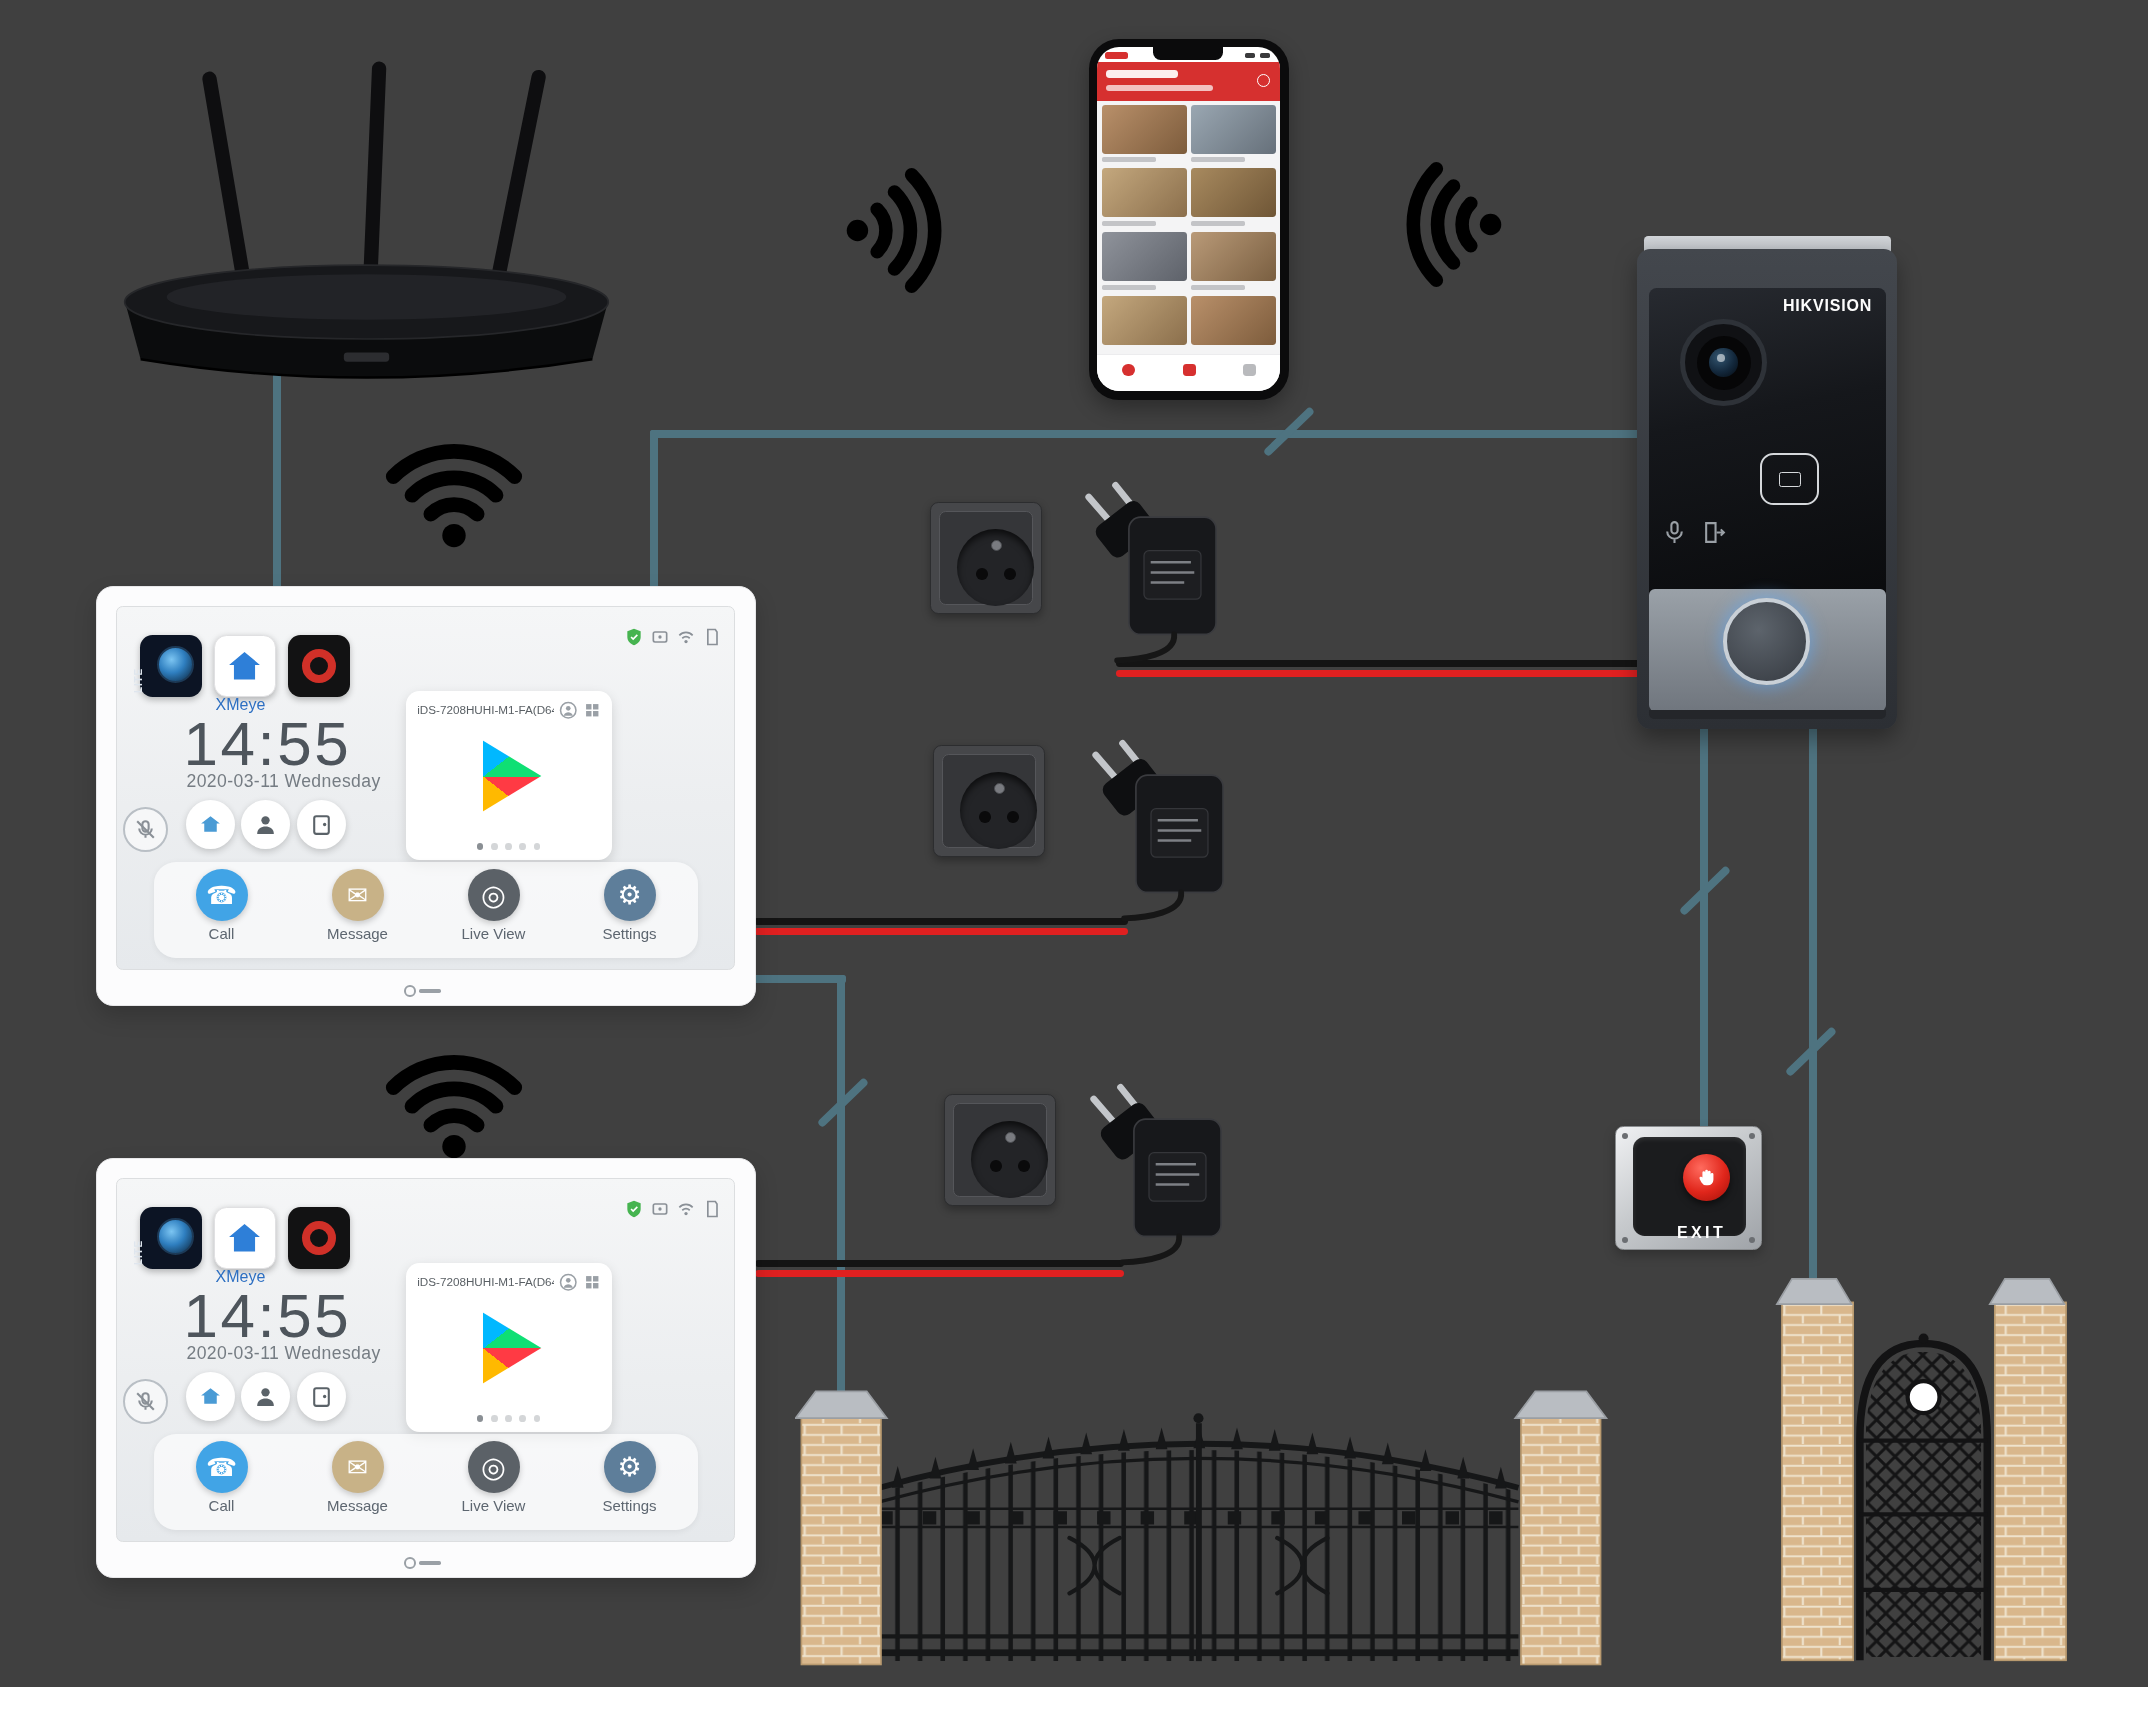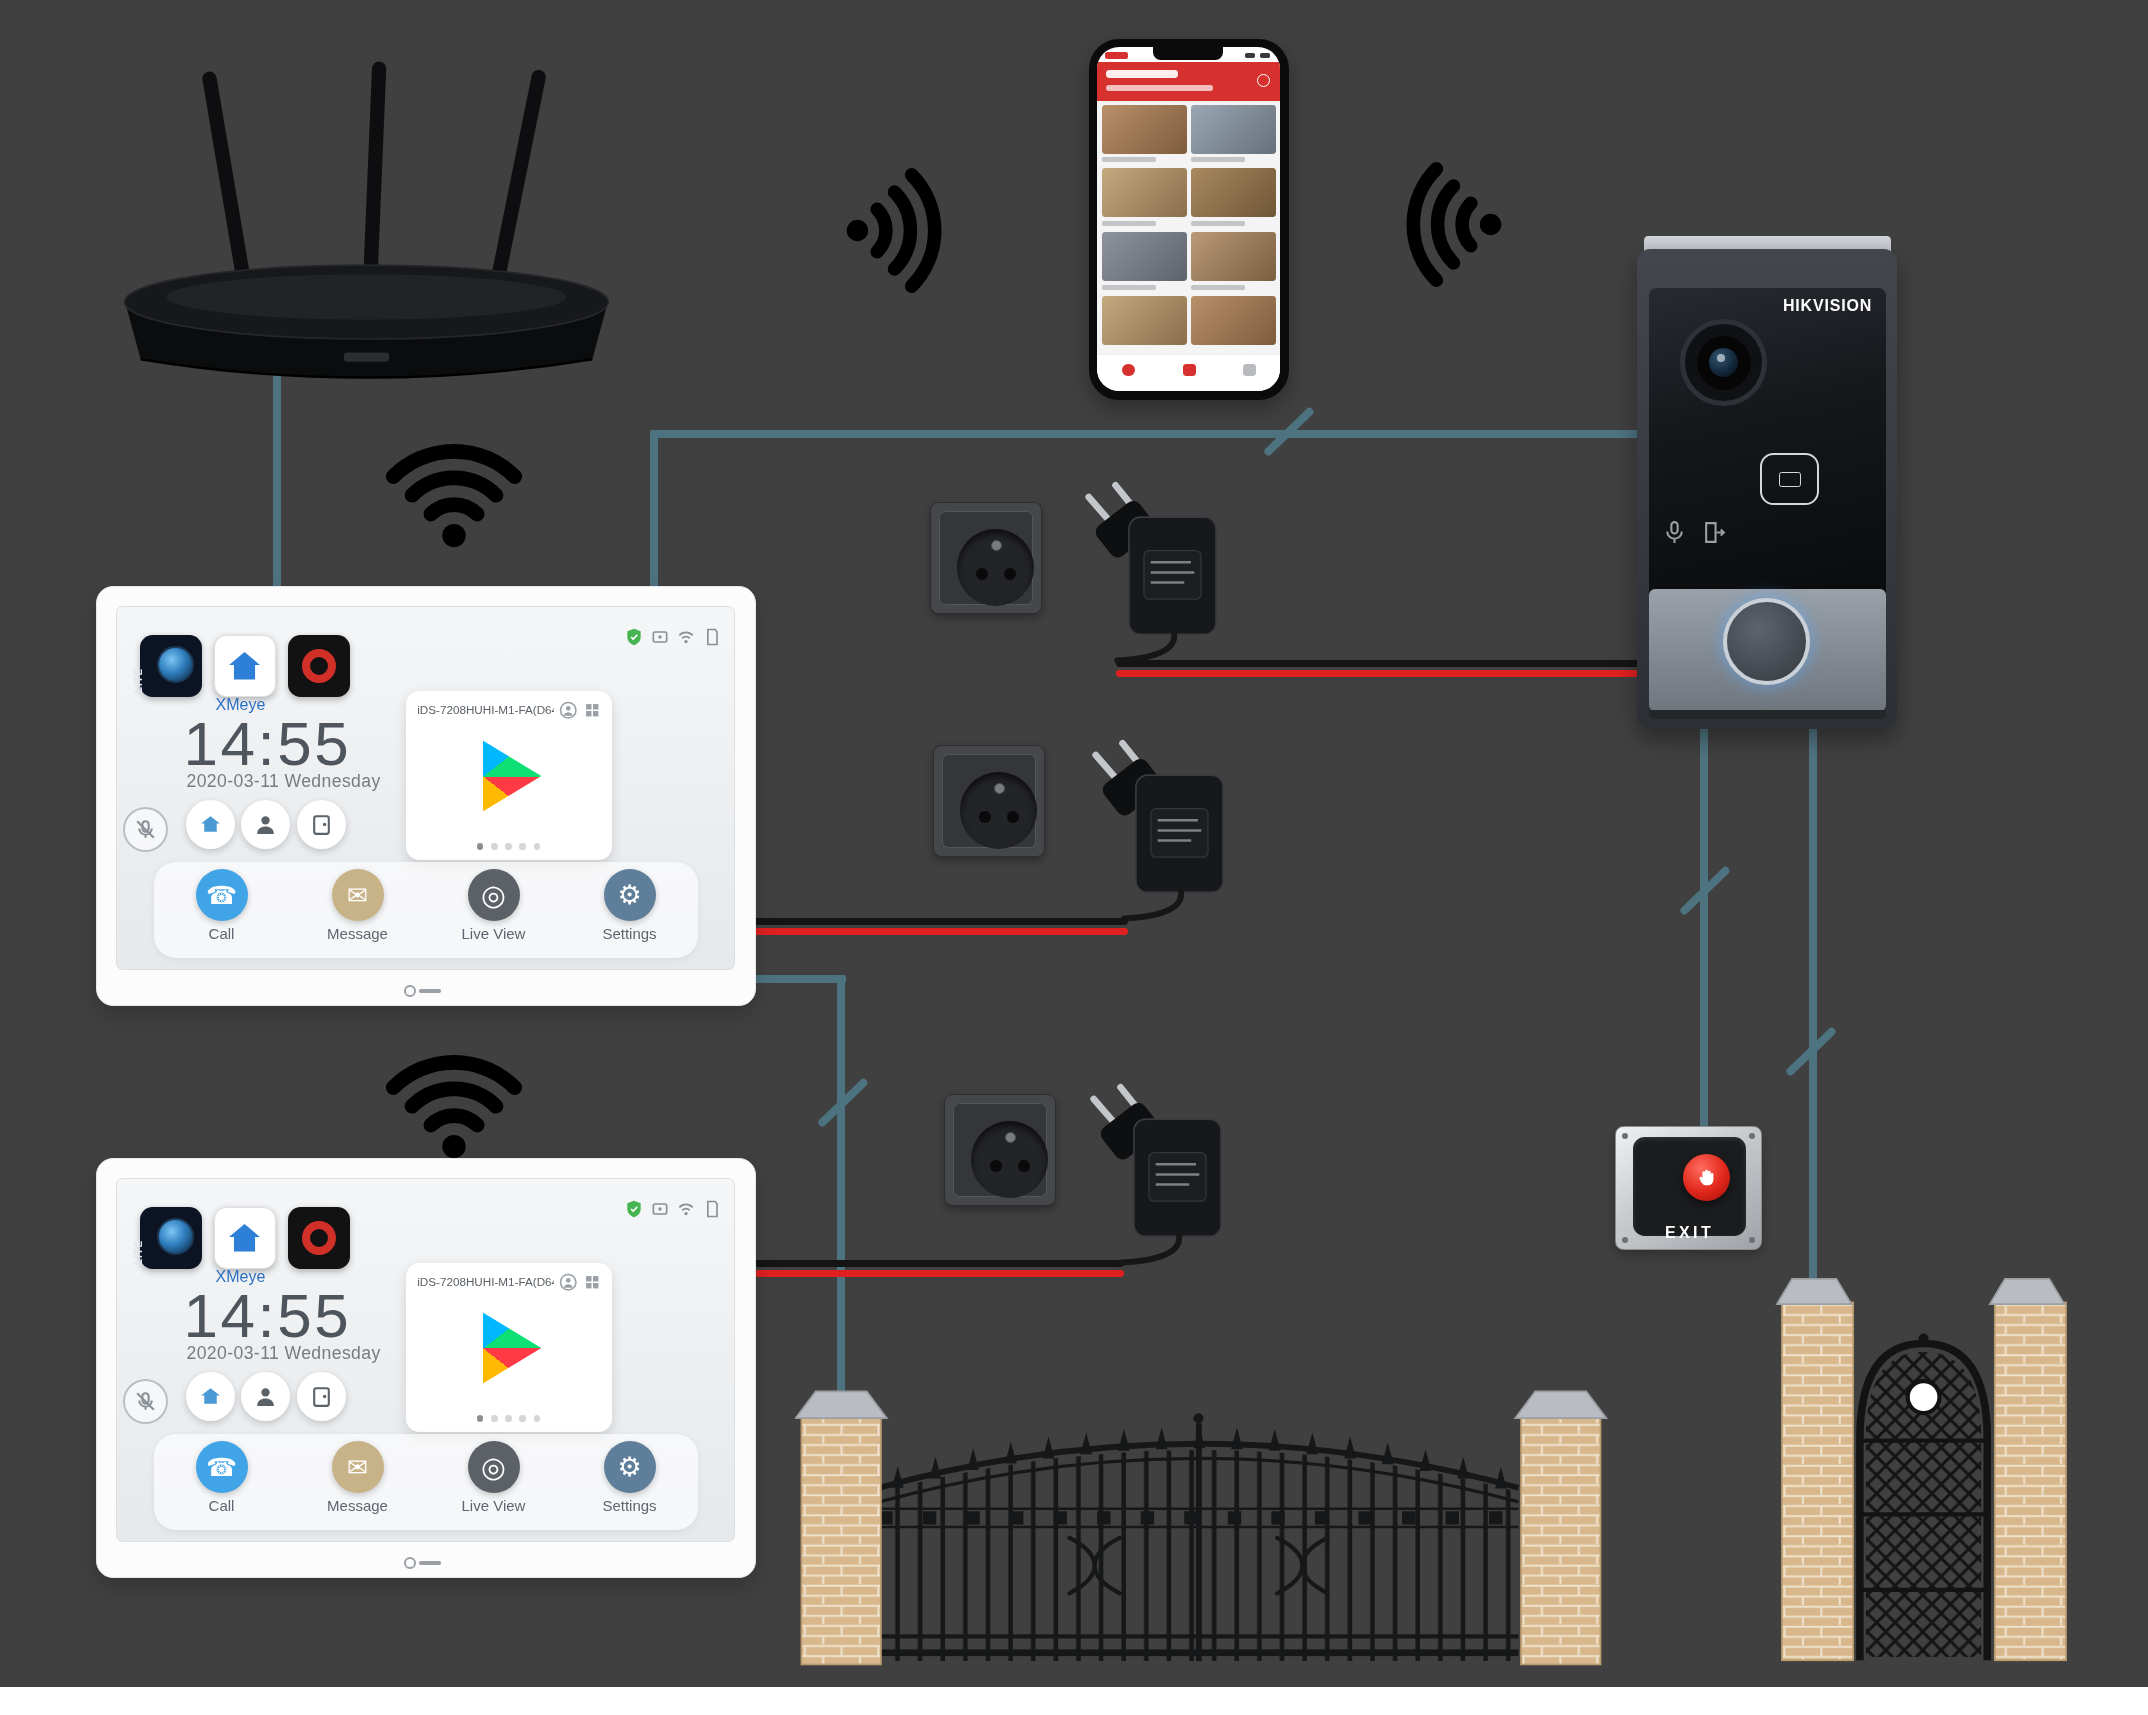--- a/index.html
+++ b/index.html
@@ -93,21 +93,21 @@
   .callbtn{position:absolute;left:86px;top:362px;width:87px;height:87px;border-radius:50%;border:4.2px solid #c9d0d7;
     background:radial-gradient(circle at 40% 35%,#5d646c,#3f444b 75%);box-shadow:0 0 15px 3.4px rgba(90,170,255,.45)}
   .bstrip{position:absolute;left:11.7px;top:475px;width:237px;height:8.4px;background:#24262a;border-radius:0 0 5px 5px}
   
   .exit{position:absolute;left:1615px;top:1126px;width:147px;height:124px;border-radius:8.4px;border:0.8px solid #8a8d90;
     background:linear-gradient(145deg,#f0f1f3 0%,#c7cacd 45%,#9fa3a8 100%);box-shadow:0 5px 11.7px rgba(0,0,0,.25)}
   .exit .screw{position:absolute;width:5.9px;height:5.9px;border-radius:50%;background:#6b6e72}
   .exit .blackpad{position:absolute;left:17px;top:10px;width:113px;height:99px;background:#1b1c1e;border-radius:11.7px;box-shadow:inset 0 1.7px 5px rgba(255,255,255,.12)}
   .exit .redbtn{position:absolute;left:50px;top:17px;width:47px;height:47px;border-radius:50%;
     background:radial-gradient(circle at 38% 30%,#ff6b5e 0%,#e0261b 55%,#a01008 100%);box-shadow:0 3.4px 7.6px rgba(0,0,0,.55);display:flex;align-items:center;justify-content:center}
-  .exit .lbl{position:absolute;left:0;width:100%;top:87px;text-align:center;color:#fff;font-size:16px;font-weight:bold;letter-spacing:3.4px}
+  .exit .lbl{position:absolute;left:12px;width:100%;top:87px;text-align:center;color:#fff;font-size:16px;font-weight:bold;letter-spacing:3.4px}
   
   .outlet{position:absolute;width:112px;height:112px;background:#46474a;border-radius:8.4px;border:0.8px solid #2c2d2f;box-shadow:0 3.4px 8.4px rgba(0,0,0,.3)}
   .outlet .plate{position:absolute;left:8.4px;top:8.4px;width:94px;height:94px;background:#353639;border:0.8px solid #55565a;border-radius:6.7px}
   .outlet .well{position:absolute;left:17px;top:17px;width:77px;height:77px;border-radius:50%;background:#232427;box-shadow:inset 0 4.2px 7.6px rgba(0,0,0,.65)}
   .outlet .hole{position:absolute;width:11.7px;height:11.7px;border-radius:50%;background:#0a0a0b;top:39px}
   .outlet .pin{position:absolute;left:34px;top:11px;width:11px;height:11px;border-radius:50%;background:#797b80;border:1.7px solid #4c4e52}
 </style>
 </head>
 <body>
 

